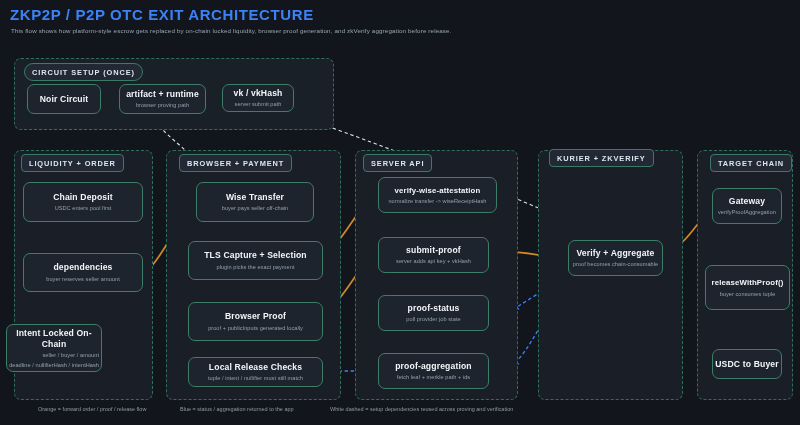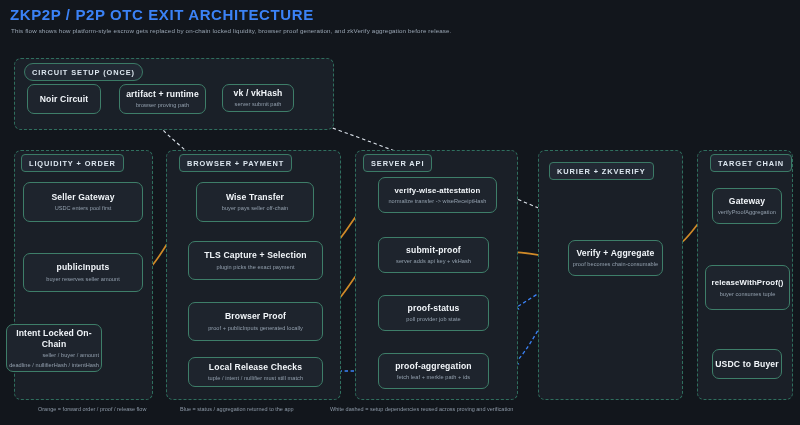--- a/index.html
+++ b/index.html
@@ -178,29 +178,29 @@
 
   <div class="panel" style="left:14px; top:150px; width:139px; height:250px;"></div>
   <div class="panel" style="left:166px; top:150px; width:175px; height:250px;"></div>
   <div class="panel" style="left:355px; top:150px; width:163px; height:250px;"></div>
   <div class="panel" style="left:538px; top:150px; width:145px; height:250px;"></div>
   <div class="panel" style="left:697px; top:150px; width:96px; height:250px;"></div>
 
   <div class="panel-head" style="left:21px; top:154px;">LIQUIDITY + ORDER</div>
   <div class="panel-head" style="left:179px; top:154px;">BROWSER + PAYMENT</div>
   <div class="panel-head" style="left:363px; top:154px;">SERVER API</div>
-  <div class="panel-head" style="left:549px; top:162px;">KURIER + ZKVERIFY</div>
+  <div class="panel-head" style="left:549px; top:149px;">KURIER + ZKVERIFY</div>
   <div class="panel-head" style="left:710px; top:154px;">TARGET CHAIN</div>
 
   <div class="node" style="left:23px; top:182px; width:120px; height:40px;">
-    <div class="n-title">Seller Gateway</div>
+    <div class="n-title">Chain Deposit</div>
     <div class="n-sub">USDC enters pool first</div>
   </div>
   <div class="node" style="left:23px; top:253px; width:120px; height:39px;">
-    <div class="n-title">publicInputs</div>
+    <div class="n-title">dependencies</div>
     <div class="n-sub">buyer reserves seller amount</div>
   </div>
   <div class="node" style="left:6px; top:324px; width:96px; height:48px;align-items:flex-end;">
     <div class="n-title">Intent Locked On-Chain</div>
     <div class="n-sub">seller / buyer / amount</div>
     <div class="n-sub">deadline / nullifierHash / intentHash</div>
   </div>
 
   <div class="node" style="left:196px; top:182px; width:118px; height:40px;">
     <div class="n-title">Wise Transfer</div>

